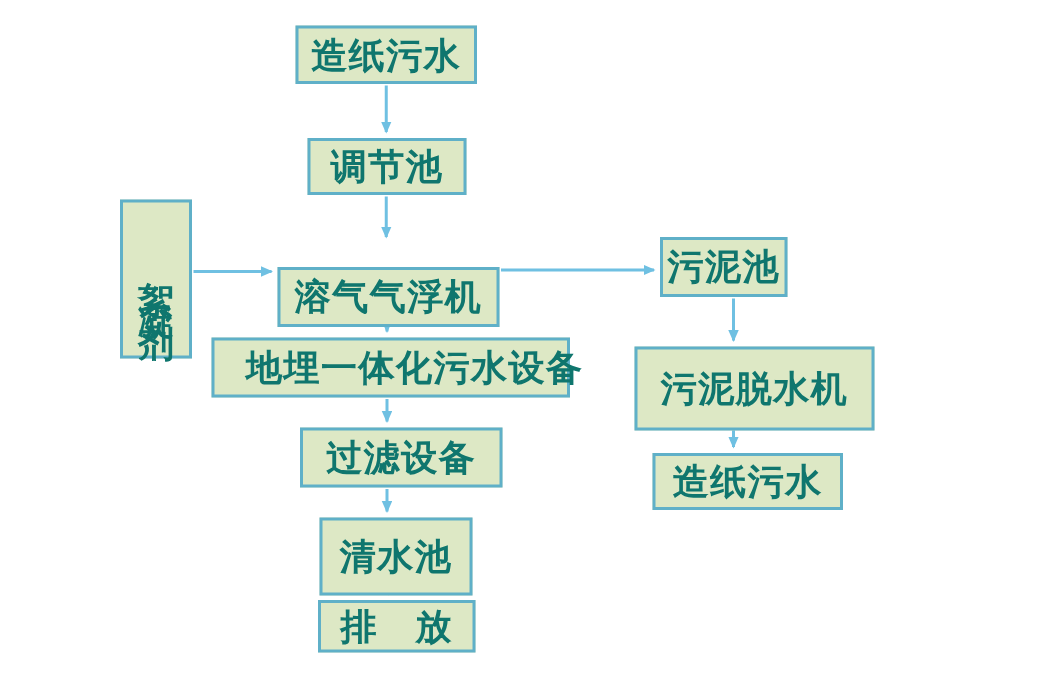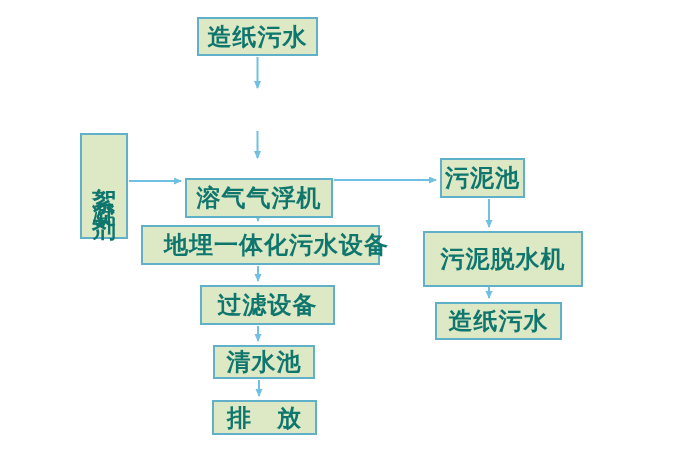--- a/index.html
+++ b/index.html
@@ -43,21 +43,21 @@
     letter-spacing: 14px;
     padding-top: 6px;
   }
   
   #n-paper-wastewater  { left:197px; top:17px;  width:121px; height:39px; }
   #n-regulating-tank   { left:205px; top:92px;  width:106px; height:38px; }
   #n-flocculant        { left:80px;  top:133px; width:48px;  height:106px; }
   #n-daf-machine       { left:185px; top:162px; width:148px; height:40px;margin-top:16px; }
   #n-buried-equipment  { left:141px; top:225px; width:239px; height:40px;padding-left:32px; }
   #n-filter-equipment  { left:200px; top:285px; width:135px; height:40px; }
-  #n-clean-water-tank  { left:213px; top:345px; width:102px; height:34px; }
+  #n-clean-water-tank  { left:213px; top:345px; width:102px; height:52px; }
   #n-discharge         { left:212px; top:400px; width:105px; height:35px; }
   #n-sludge-tank       { left:440px; top:158px; width:85px; height:40px; }
   #n-sludge-dewatering { left:423px; top:231px; width:160px; height:56px; }
   #n-mud-cake          { left:435px; top:302px; width:127px; height:38px; }
 </style>
 </head>
 <body>
 
 <div class="canvas">
 
@@ -78,20 +78,23 @@
       <line x1="259" y1="380" x2="259" y2="396" marker-end="url(#ah)"></line>
       <line x1="489" y1="199" x2="489" y2="227" marker-end="url(#ah)"></line>
       <line x1="489" y1="272" x2="489" y2="298" marker-end="url(#ah)"></line>
     </g>
   </svg>
 
   <div class="node" id="n-paper-wastewater">
     <span>造纸污水</span>
   </div>
 
+  <div class="node" id="n-regulating-tank">
+    <span>调节池</span>
+  </div>
 
   <div class="node vertical" id="n-flocculant">
     <span>絮凝剂</span>
   </div>
 
   <div class="node" id="n-daf-machine">
     <span>溶气气浮机</span>
   </div>
 
   <div class="node" id="n-buried-equipment">

